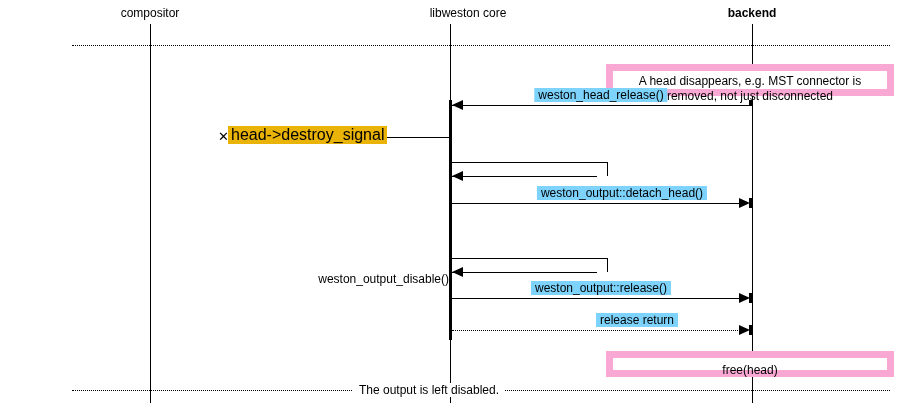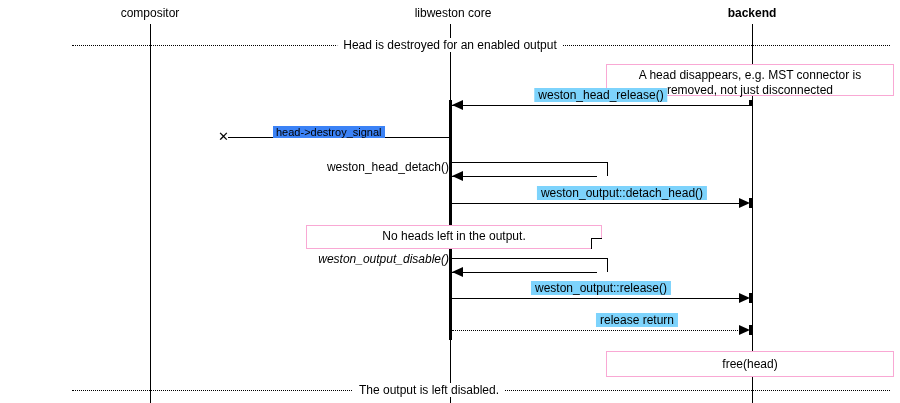--- a/index.html
+++ b/index.html
@@ -77,21 +77,21 @@
     position: absolute;
     width: 0;
     height: 0;
     border-top: 5px solid transparent;
     border-bottom: 5px solid transparent;
     border-right: 11px solid #000000;
   }
   .note {
     position: absolute;
     box-sizing: border-box;
-    border: 1px solid #f9a8d4;
+    border: 7px solid #f9a8d4;
     background: #ffffff;
     font-size: 12px;
     text-align: center;
     line-height: 15px;
     padding: 3px 6px;
   }
   .note.folded::after {
     content: "";
     position: absolute;
     right: -1px;
@@ -133,83 +133,79 @@
     transform: translateX(-100%);
   }
   .destroy-x {
     position: absolute;
     font-size: 13px;
     line-height: 1;
     color: #000;
   }
   .signal-label {
     position: absolute;
-    font-size: 11px;
-    white-space: nowrap;
-    background: #3b82f6;
+    font-size: 16px;
+    white-space: nowrap;
+    background: #eab308;
     padding: 0 3px;
-    margin-left: 45px;
   }
 </style>
 </head>
 <body>
 
 <div id="canvas">
 
   <div class="lifeline-label" style="left:150px; top:6px;">compositor</div>
-  <div class="lifeline-label" style="left:453px; top:6px;text-align:right;">libweston core</div>
+  <div class="lifeline-label" style="left:468px; top:6px;text-align:right;">libweston core</div>
   <div class="lifeline-label" style="left:752px; top:6px;font-weight:bold;">backend</div>
 
   <div class="lifeline-line" style="left:150px; top:24px; height:379px;"></div>
   <div class="lifeline-line" style="left:450px; top:24px; height:379px;"></div>
   <div class="lifeline-line" style="left:752px; top:24px; height:379px;"></div>
 
   <div class="activation" style="left:449px; top:100px; height:240px;"></div>
   <div class="activation" style="left:749px; top:100px; height:6px;"></div>
   <div class="activation" style="left:749px; top:198px; height:10px;"></div>
   <div class="activation" style="left:749px; top:293px; height:10px;"></div>
   <div class="activation" style="left:749px; top:325px; height:10px;"></div>
 
   <div class="divider" style="top:45px;"></div>
-  <div class="divider-label" style="left:450px; top:38px;">Head is destroyed for an enabled output</div>
 
   <div class="divider" style="top:390px;"></div>
   <div class="divider-label" style="left:429px; top:383px;">The output is left disabled.</div>
 
   <div class="note" style="left:606px; top:64px; width:288px; height:32px;">A head disappears, e.g. MST connector is removed, not just disconnected</div>
 
   <div class="msg-line" style="left:452px; top:105px; width:298px;"></div>
   <div class="arrow-left" style="left:452px; top:100px;"></div>
   <div class="msg-label" style="left:601px; top:88px;">weston_head_release()</div>
 
   <div class="msg-line" style="left:228px; top:137px; width:222px;"></div>
   <div class="destroy-x" style="left:218px; top:130px;">✕</div>
   <div class="signal-label" style="left:228px; top:126px;">head-&gt;destroy_signal</div>
 
   <div class="self-msg" style="left:452px; top:162px; width:155px;">
     <div class="top" style="width:155px;"></div>
     <div class="right" style="left:155px;"></div>
     <div class="bot" style="top:14px; width:145px;"></div>
   </div>
   <div class="arrow-left" style="left:452px; top:171px;"></div>
-  <div class="self-label" style="left:449px; top:160px;">weston_head_detach()</div>
 
   <div class="msg-line" style="left:452px; top:203px; width:288px;"></div>
   <div class="arrow-right" style="left:739px; top:198px;"></div>
   <div class="msg-label" style="left:622px; top:186px;">weston_output::detach_head()</div>
 
-  <div class="note folded" style="left:306px; top:225px; width:296px; height:24px;">No heads left in the output.</div>
 
   <div class="self-msg" style="left:452px; top:258px; width:155px;">
     <div class="top" style="width:155px;"></div>
     <div class="right" style="left:155px;"></div>
     <div class="bot" style="top:14px; width:145px;"></div>
   </div>
   <div class="arrow-left" style="left:452px; top:267px;"></div>
-  <div class="self-label" style="left:449px; top:252px;font-style:italic;">weston_output_disable()</div>
+  <div class="self-label" style="left:449px; top:272px;">weston_output_disable()</div>
 
   <div class="msg-line" style="left:452px; top:298px; width:288px;"></div>
   <div class="arrow-right" style="left:739px; top:293px;"></div>
   <div class="msg-label" style="left:601px; top:281px;">weston_output::release()</div>
 
   <div class="msg-line dotted" style="left:452px; top:330px; width:288px;"></div>
   <div class="arrow-right" style="left:739px; top:325px;"></div>
   <div class="msg-label" style="left:601px; top:313px;margin-left:36px;">release return</div>
 
   <div class="note" style="left:606px; top:351px; width:288px; height:26px; line-height:18px;">free(head)</div>

